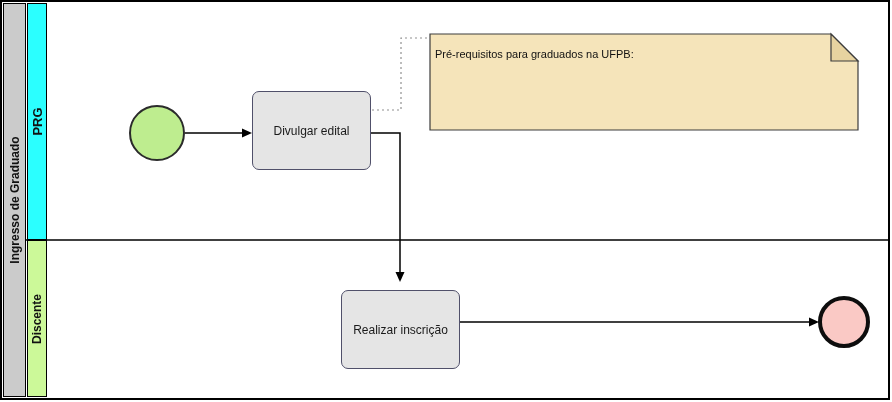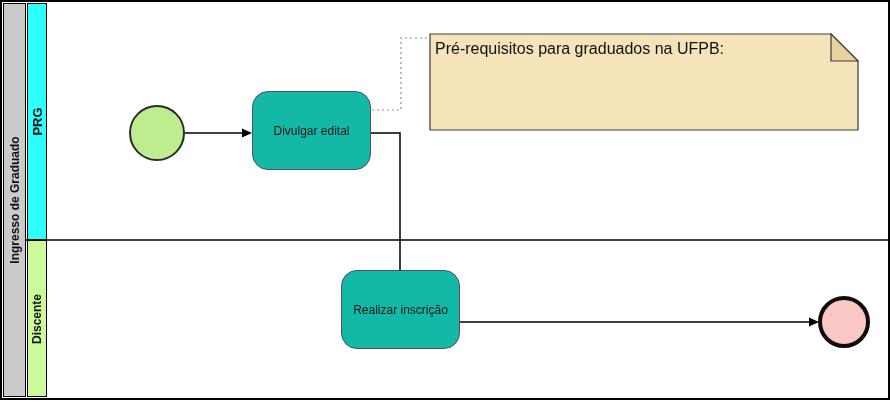--- a/index.html
+++ b/index.html
@@ -42,33 +42,33 @@
     position: absolute;
     left: 0; top: 0;
     width: 886px; height: 396px;
     z-index: 1;
   }
 
   
   .task {
     position: absolute;
     box-sizing: border-box;
-    background: #14b8a6;
+    background: #e5e5e5;
     border: 1.5px solid #50506A;
-    border-radius: 16px;
+    border-radius: 7px;
     display: flex;
     align-items: center;
     justify-content: center;
     text-align: center;
     font-size: 12px;
     color: #1a1a1a;
     z-index: 2;
   }
   .task-divulgar { left: 250px; top: 89px;  width: 119px; height: 79px; }
-  .task-realizar { left: 339px; top: 268px; width: 119px; height: 79px; }
+  .task-realizar { left: 339px; top: 288px; width: 119px; height: 79px; }
 
   .event {
     position: absolute;
     box-sizing: border-box;
     border-radius: 50%;
     z-index: 2;
   }
   .event-start {
     left: 127px; top: 103px;
     width: 56px; height: 56px;
@@ -78,23 +78,23 @@
   .event-end {
     left: 816px; top: 294px;
     width: 52px; height: 52px;
     background: #FAC9C5;
     border: 4px solid #0d0d0d;
   }
 
   
   .note-text {
     position: absolute;
-    left: 433px; top: 39px;
+    left: 433px; top: 45px;
     width: 418px;
-    font-size: 16px;
+    font-size: 11px;
     line-height: 15px;
     color: #111111;
     z-index: 2;
   }
   .note-line { white-space: nowrap; }
 </style>
 </head>
 <body>
 
 <div class="canvas">

